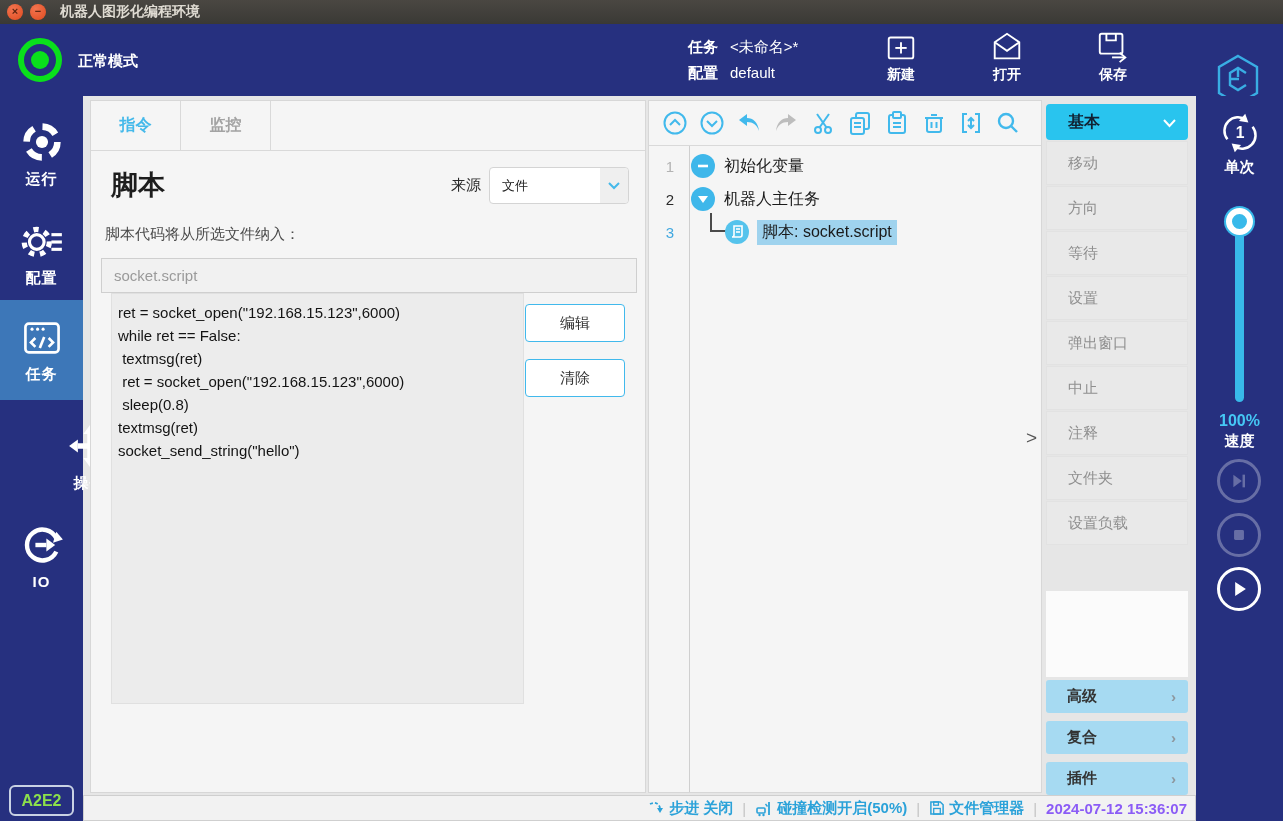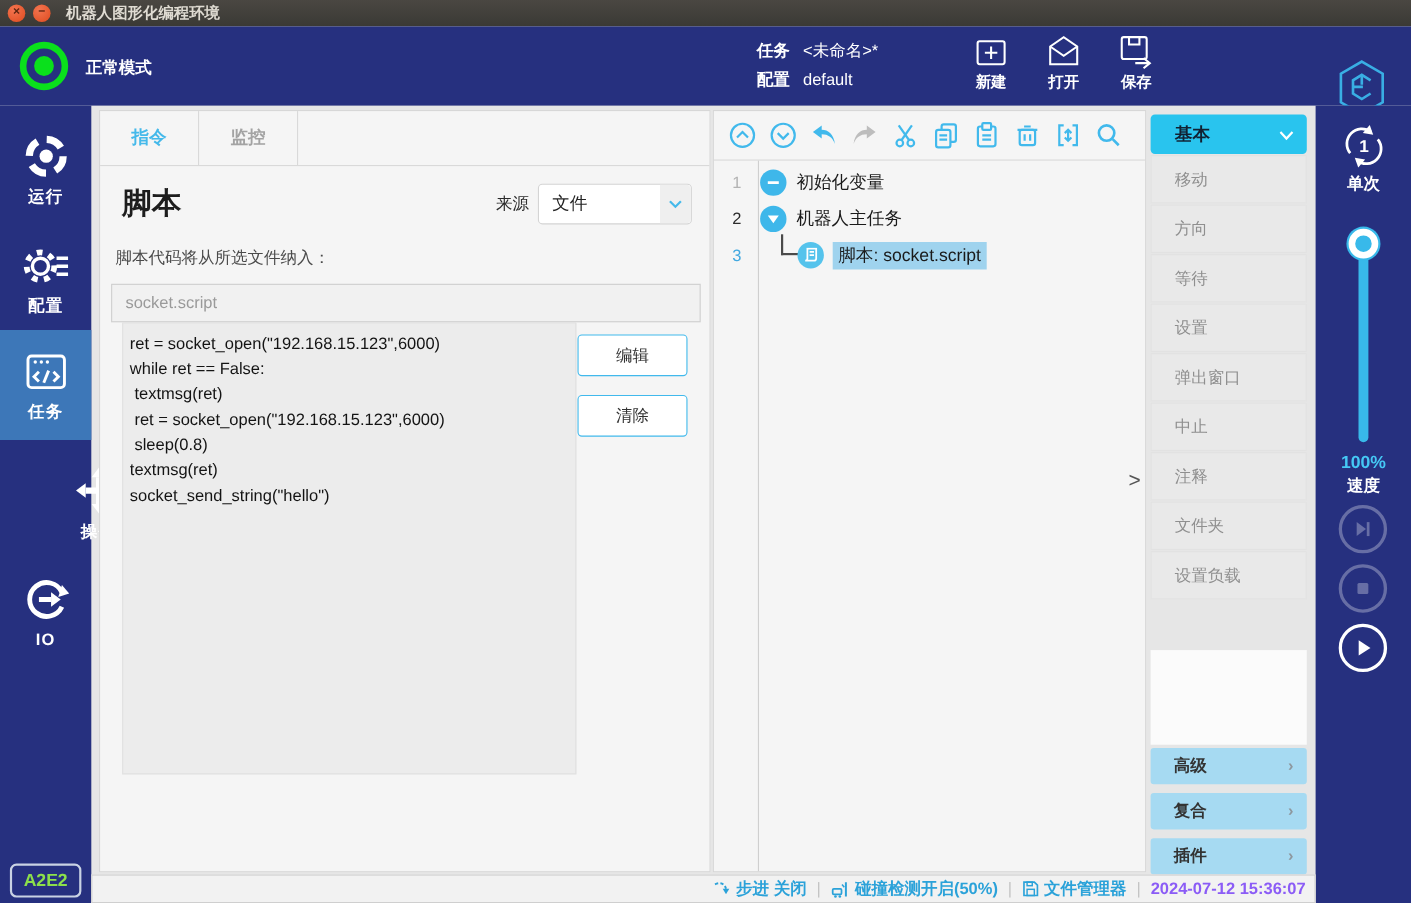--- a/index.html
+++ b/index.html
@@ -16,21 +16,21 @@
 
   
   .header { position:absolute; left:0; top:24px; width:1283px; height:72px; background:#26307f; }
   .mode-ind { position:absolute; left:18px; top:14px; width:44px; height:44px; border-radius:50%;
     border:6px solid #0ae01c; }
   .mode-ind::after { content:""; position:absolute; left:7px; top:7px; width:18px; height:18px;
     border-radius:50%; background:#0ae01c; }
   .mode-label { position:absolute; left:78px; top:28px; color:#fff; font-size:15px; font-weight:bold; }
   .tc-block { position:absolute; left:688px; top:10px; color:#fff; font-size:15px; line-height:26px; }
   .tc-row span.lbl { font-weight:bold; margin-right:12px; }
-  .hdr-actions { position:absolute; left:878px; top:6px; display:flex; gap:20px; }
+  .hdr-actions { position:absolute; left:878px; top:6px; display:flex; gap:60px; }
   .hdr-btn { width:46px; display:flex; flex-direction:column; align-items:center; color:#fff; cursor:pointer; }
   .hdr-btn .lab { font-size:14px; font-weight:bold; margin-top:2px; }
   .logo { position:absolute; left:1214px; top:30px; }
 
   
   .lnav { position:absolute; left:0; top:96px; width:83px; height:725px; background:#26307f; }
   .nav-item { position:absolute; left:0; width:83px; height:92px; display:flex; flex-direction:column;
     align-items:center; justify-content:center; color:#fff; cursor:pointer; }
   .nav-item .lab { font-size:15px; font-weight:bold; margin-top:6px; letter-spacing:1px;text-align:right; }
   .nav-item.sel { background:#3d77b8; height:100px; }
@@ -46,21 +46,21 @@
   .tabs { height:50px; border-bottom:1px solid #d9d9d9; display:flex; }
   .tab { width:90px; border-right:1px solid #d9d9d9; display:flex; align-items:center;
     justify-content:center; font-size:16px; font-weight:bold; cursor:pointer; }
   .tab.on { color:#45b9ea; }
   .tab.off { color:#a3a3a3; }
   .sec-title { position:absolute; left:20px; top:66px; font-size:27px; font-weight:bold; color:#1d1d1d; }
   .src-row { position:absolute; right:16px; top:66px; display:flex; align-items:center; }
   .src-lbl { font-size:15px; color:#2a2a2a; margin-right:8px; }
   .dropdown { width:140px; height:37px; background:#fff; border:1px solid #d4d4d4; border-radius:4px;
     display:flex; align-items:center; position:relative; cursor:pointer; }
-  .dropdown .val { font-size:16px; color:#222; padding-left:12px; flex:1; }
+  .dropdown .val { font-size:13px; color:#222; padding-left:12px; flex:1; }
   .dropdown .chev { width:28px; height:35px; background:#efefef; border-radius:0 4px 4px 0;
     display:flex; align-items:center; justify-content:center; }
   .desc { position:absolute; left:14px; top:124px; font-size:15px; color:#4a4a4a; }
   .file-input { position:absolute; left:10px; top:157px; width:536px; height:35px; background:#f1f1f1;
     border:1px solid #cfcfcf; font-size:15px; color:#9a9a9a; display:flex; align-items:center;
     padding-left:12px; }
   .code-box { position:absolute; left:20px; top:192px; width:413px; height:411px; background:#ececec;
     border:1px solid #e0e0e0; padding:7px 6px; }
   .code-line { font-size:15px; color:#141414; line-height:23px; white-space:pre; }
   .side-btn { position:absolute; left:434px; width:100px; height:38px; background:#fff;

